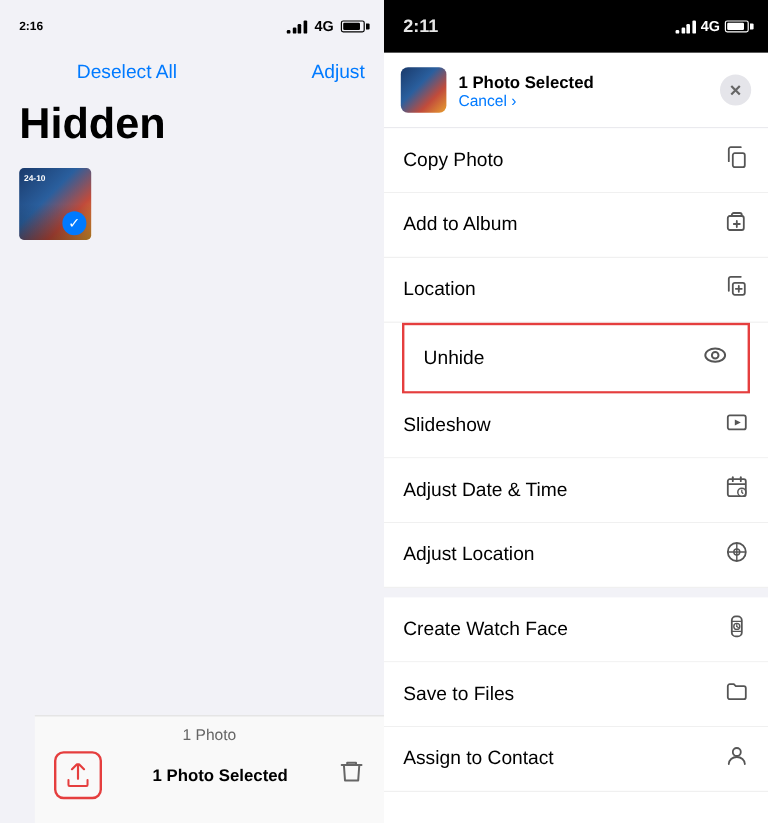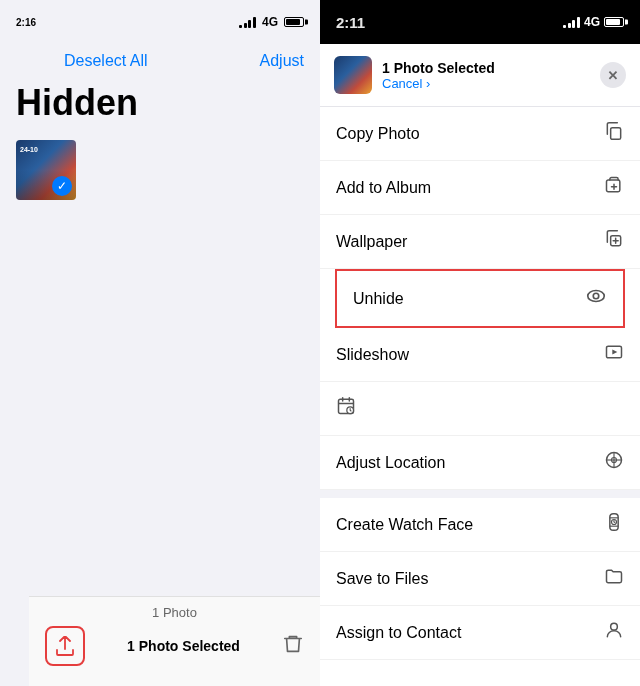--- a/index.html
+++ b/index.html
@@ -395,21 +395,21 @@
           </svg></span>
       </div>
       <div class="menu-item">
         <span class="menu-item-label">Add to Album</span>
         <span class="menu-item-icon"><svg width="20" height="20" viewBox="0 0 24 24" fill="none">
             <rect x="3" y="6" width="16" height="14" rx="2" stroke="#555" stroke-width="1.8"></rect>
             <path d="M7 6V5a2 2 0 012-2h6a2 2 0 012 2v1M12 11v6M9 14h6" stroke="#555" stroke-width="1.8" stroke-linecap="round"></path>
           </svg></span>
       </div>
       <div class="menu-item">
-        <span class="menu-item-label">Wallpaper</span>
+        <span class="menu-item-label">Location</span>
         <span class="menu-item-icon"><svg width="20" height="20" viewBox="0 0 24 24" fill="none">
             <rect x="8" y="8" width="12" height="12" rx="2" stroke="#555" stroke-width="1.8"></rect>
             <path d="M4 16V4a2 2 0 012-2h10" stroke="#555" stroke-width="1.8" stroke-linecap="round"></path>
             <path d="M14 11v6M11 14h6" stroke="#555" stroke-width="1.8" stroke-linecap="round"></path>
           </svg></span>
       </div>
       <div class="menu-item highlighted">
         <span class="menu-item-label">Unhide</span>
         <span class="menu-item-icon"><svg width="22" height="22" viewBox="0 0 24 24" fill="none">
             <ellipse cx="12" cy="12" rx="9" ry="6" stroke="#555" stroke-width="1.8"></ellipse>
@@ -417,20 +417,21 @@
           </svg></span>
       </div>
       <div class="menu-item">
         <span class="menu-item-label">Slideshow</span>
         <span class="menu-item-icon"><svg width="20" height="20" viewBox="0 0 24 24" fill="none">
             <rect x="3" y="5" width="18" height="14" rx="2" stroke="#555" stroke-width="1.8"></rect>
             <polygon points="10,9 10,15 16,12" fill="#555"></polygon>
           </svg></span>
       </div>
       <div class="menu-item">
+        <span class="menu-item-label">Adjust Date &amp; Time</span>
         <span class="menu-item-icon"><svg width="20" height="20" viewBox="0 0 24 24" fill="none">
             <rect x="3" y="4" width="18" height="17" rx="2" stroke="#555" stroke-width="1.8"></rect>
             <line x1="3" y1="9" x2="21" y2="9" stroke="#555" stroke-width="1.8"></line>
             <line x1="8" y1="2" x2="8" y2="6" stroke="#555" stroke-width="1.8" stroke-linecap="round"></line>
             <line x1="16" y1="2" x2="16" y2="6" stroke="#555" stroke-width="1.8" stroke-linecap="round"></line>
             <circle cx="17" cy="17" r="4" fill="white" stroke="#555" stroke-width="1.5"></circle>
             <path d="M17 15v2l1 1" stroke="#555" stroke-width="1.3" stroke-linecap="round"></path>
           </svg></span>
       </div>
       <div class="menu-item">

